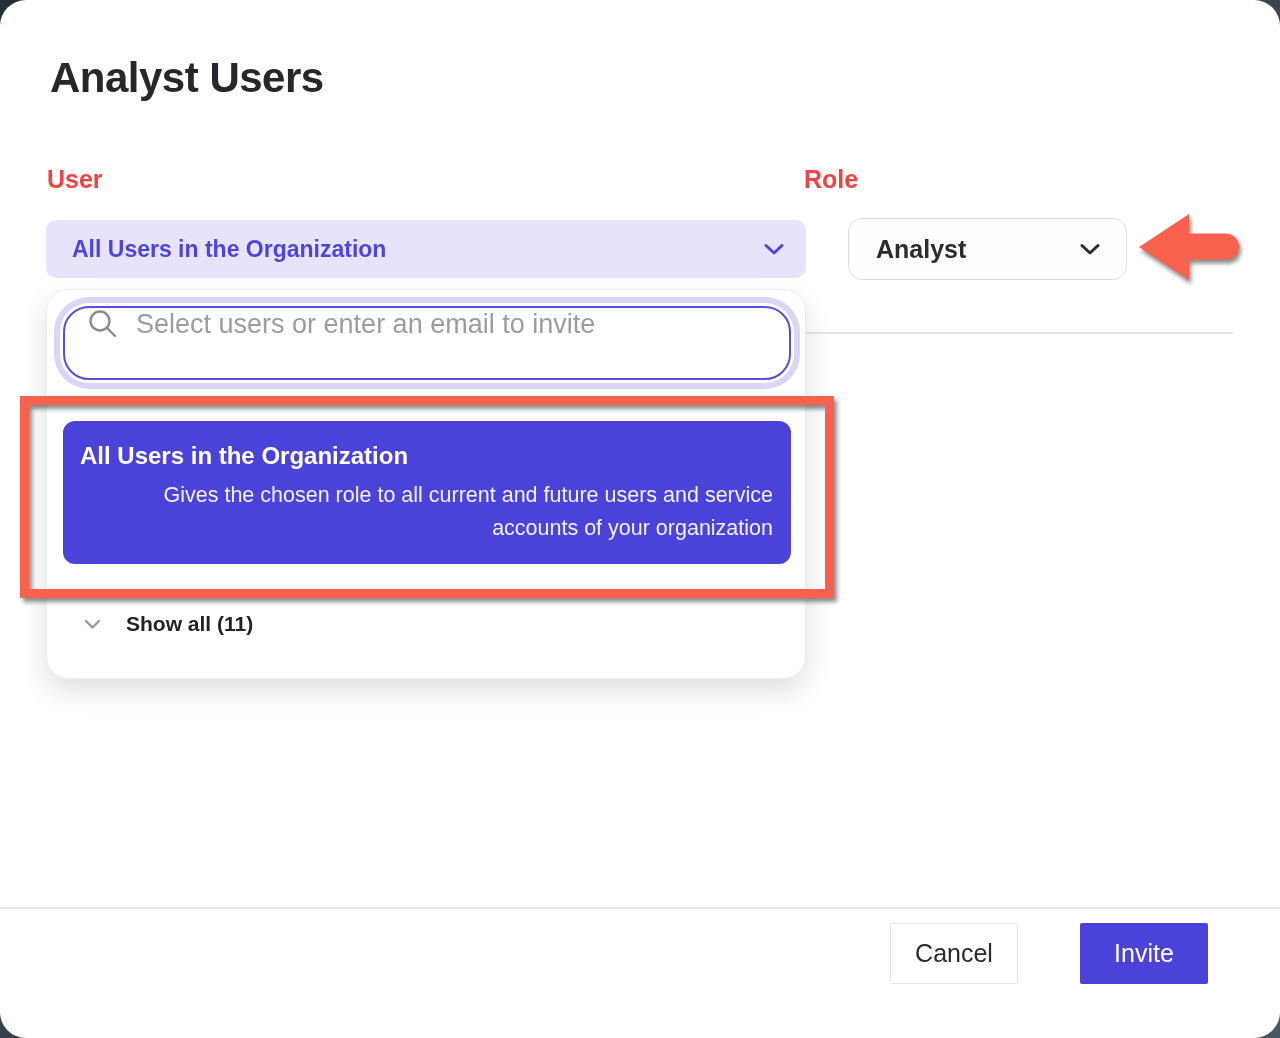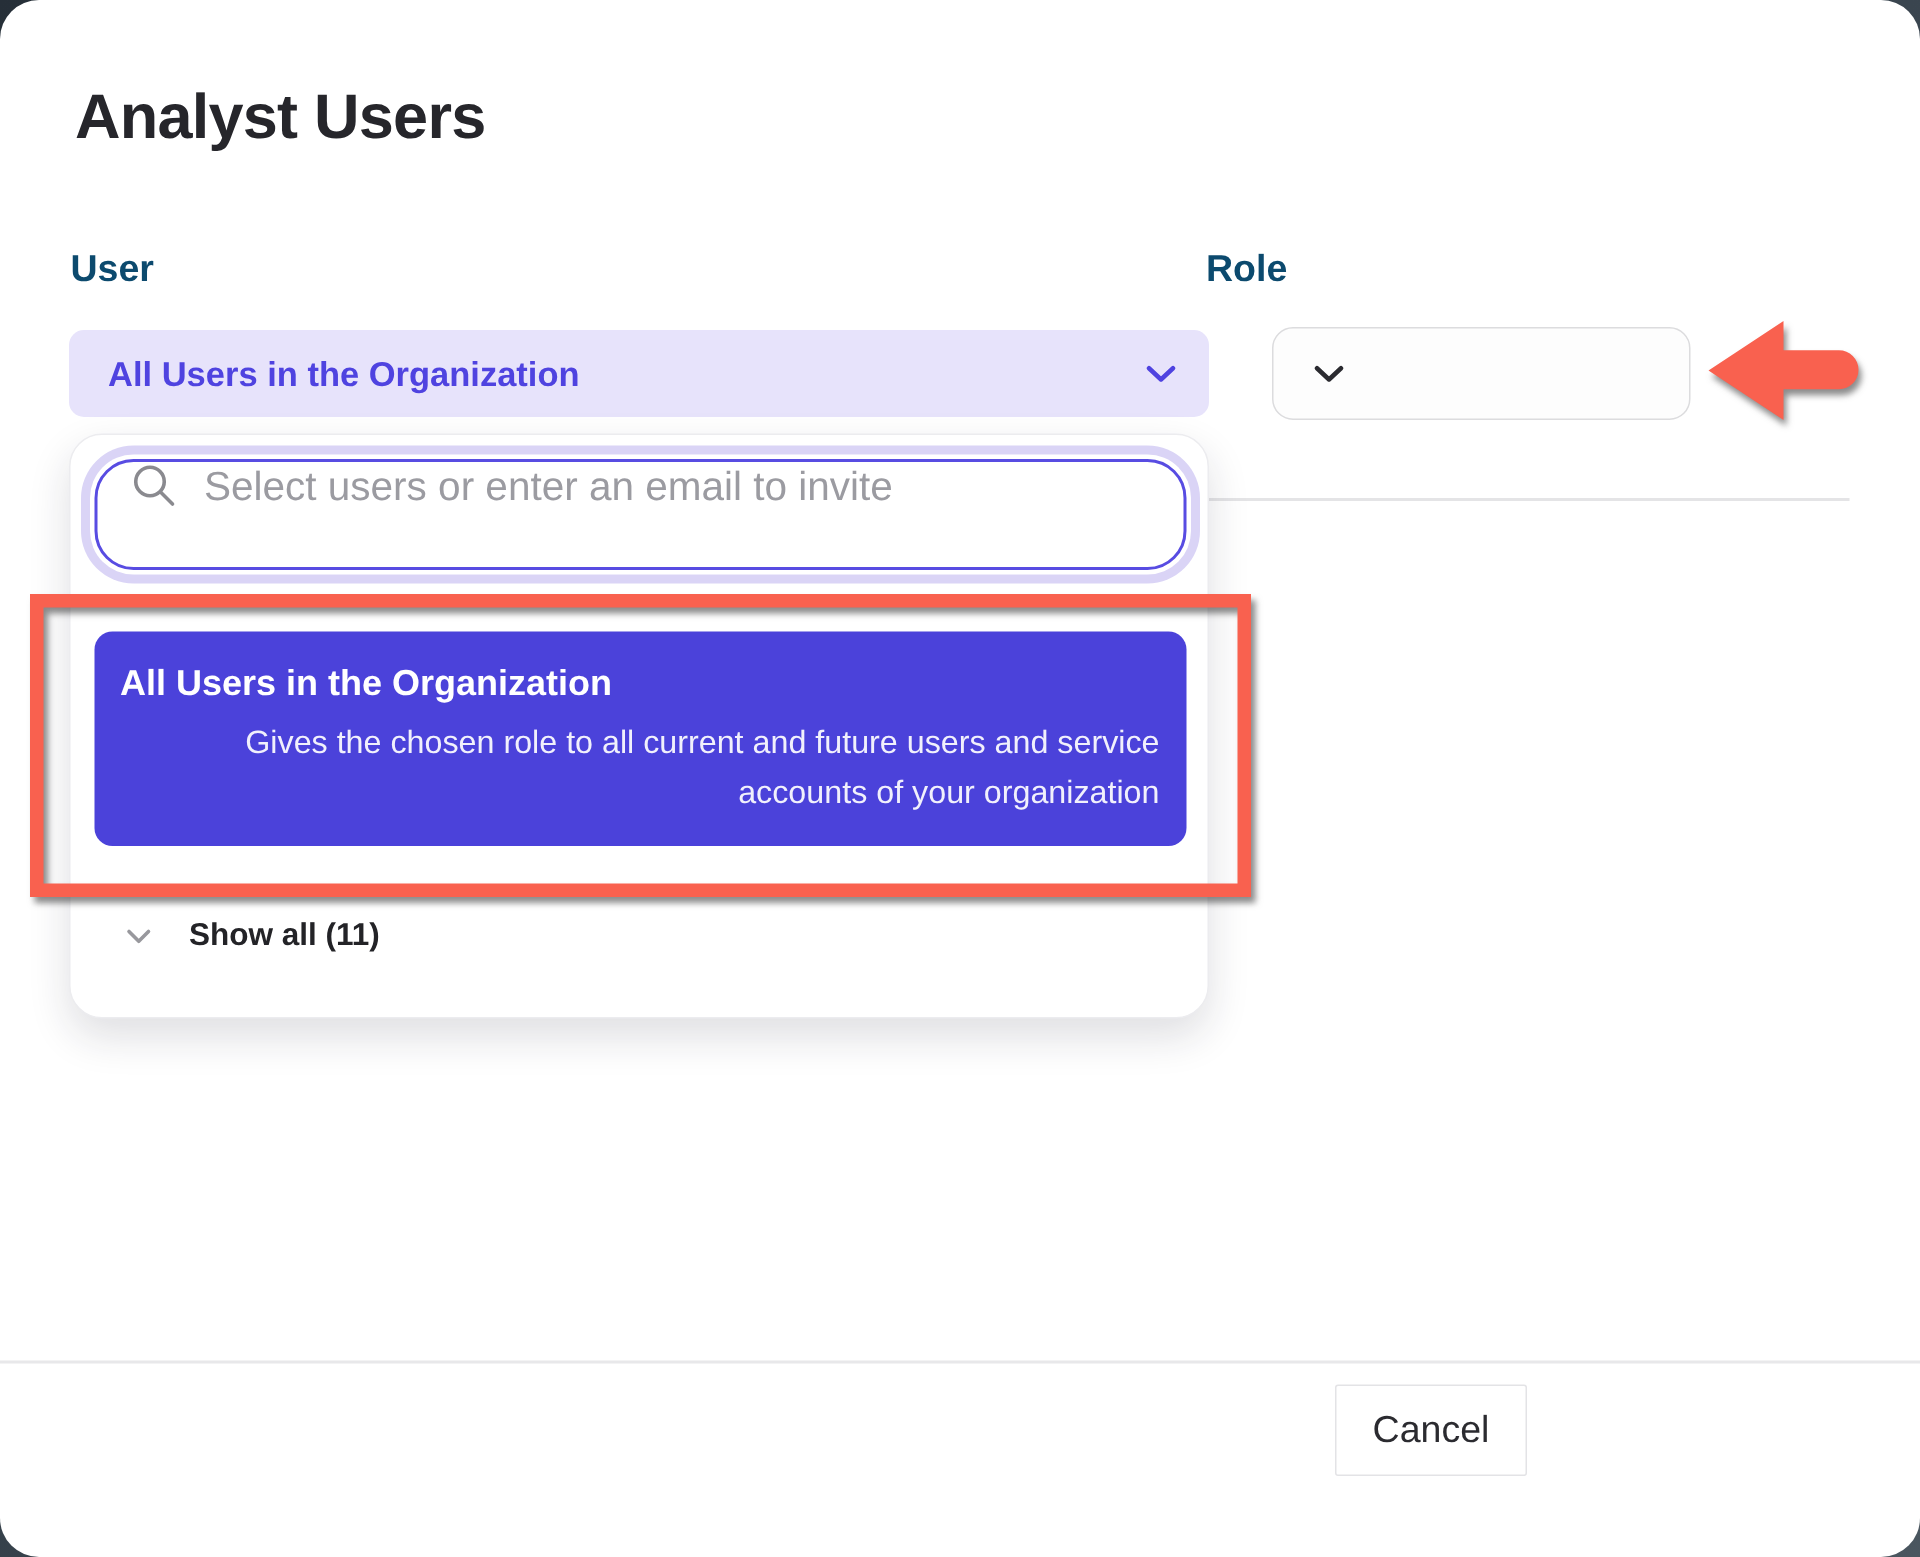--- a/index.html
+++ b/index.html
@@ -20,21 +20,21 @@
   }
 
   .modal-title {
     position: absolute; left: 50px; top: 54px;
     font-size: 42px; font-weight: 700; color: #26262b;
     letter-spacing: -0.5px;
   }
 
   .field-label {
     position: absolute; top: 165px;
-    font-size: 25px; font-weight: 700; color: #0c4a6e;
+    font-size: 25px; font-weight: 700; color: #ef4444;
   }
   .label-user { left: 47px; }
   .label-role { left: 804px; }
 
   
   .user-select {
     position: absolute; left: 46px; top: 220px; width: 760px; height: 58px;
     background: #e7e3fb; border-radius: 10px;
     display: flex; align-items: center;
     padding: 0 22px 0 26px; box-sizing: border-box;
@@ -153,20 +153,21 @@
     <div class="field-label label-role">Role</div>
 
     <div class="user-select">
       <span class="user-select-value">All Users in the Organization</span>
       <svg class="chev" width="20" height="13" viewBox="0 0 20 13">
         <path d="M2 2.5 L10 10 L18 2.5" fill="none" stroke="#4f43e0" stroke-width="3" stroke-linecap="round" stroke-linejoin="round"></path>
       </svg>
     </div>
 
     <div class="role-select">
+      <span class="role-select-value">Analyst</span>
       <svg class="chev" width="20" height="13" viewBox="0 0 20 13">
         <path d="M2 2.5 L10 10 L18 2.5" fill="none" stroke="#2b2b30" stroke-width="3" stroke-linecap="round" stroke-linejoin="round"></path>
       </svg>
     </div>
 
     <div class="role-divider"></div>
 
     <div class="dropdown-panel">
       <div class="search-box">
         <svg width="31" height="31" viewBox="0 0 31 31">
@@ -190,15 +191,16 @@
     </div>
 
     <div class="red-rect"></div>
 
     <svg class="red-arrow" width="118" height="78" viewBox="0 0 118 78">
       <path d="M3 39 L53 6 L53 25.5 L90 25.5 A 13 13 0 0 1 90 51.5 L53 51.5 L53 72 Z" fill="#f9614f"></path>
     </svg>
 
     <div class="footer-divider"></div>
     <button class="btn btn-cancel">Cancel</button>
+    <button class="btn btn-invite">Invite</button>
 
   </div>
 </div>
 
 </body></html>

